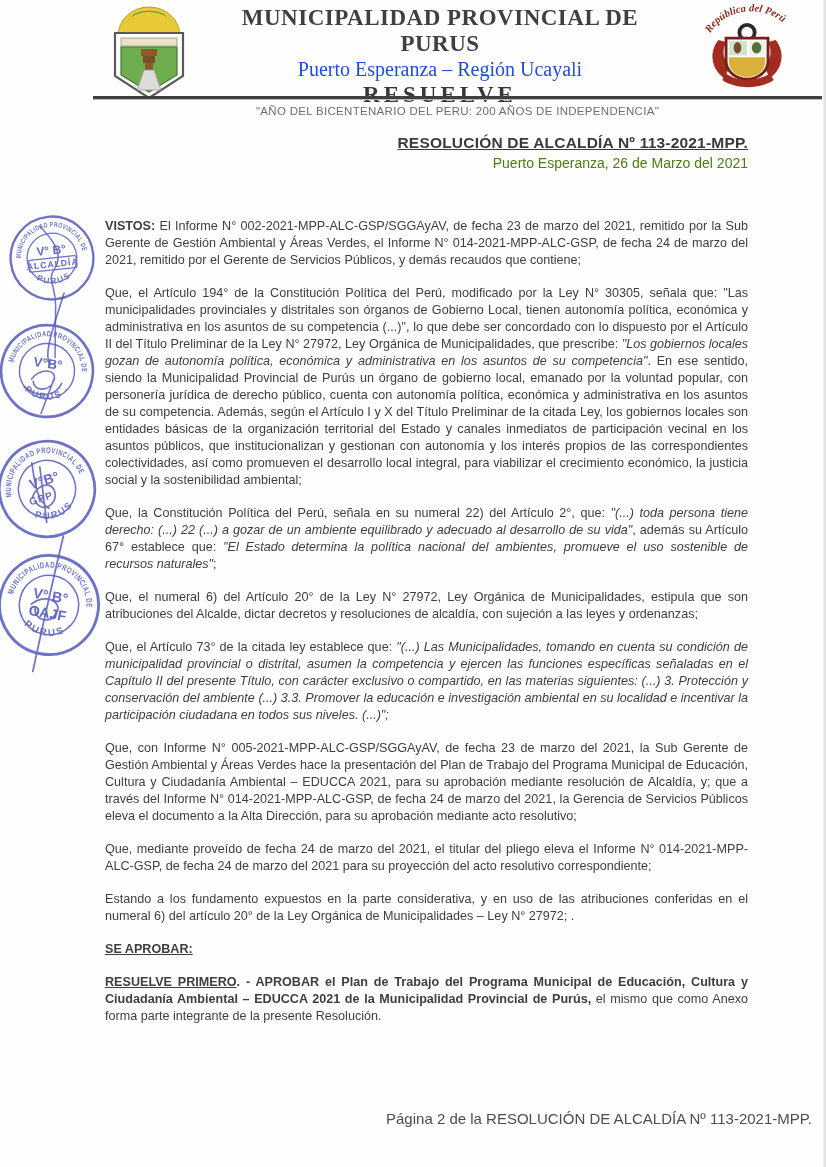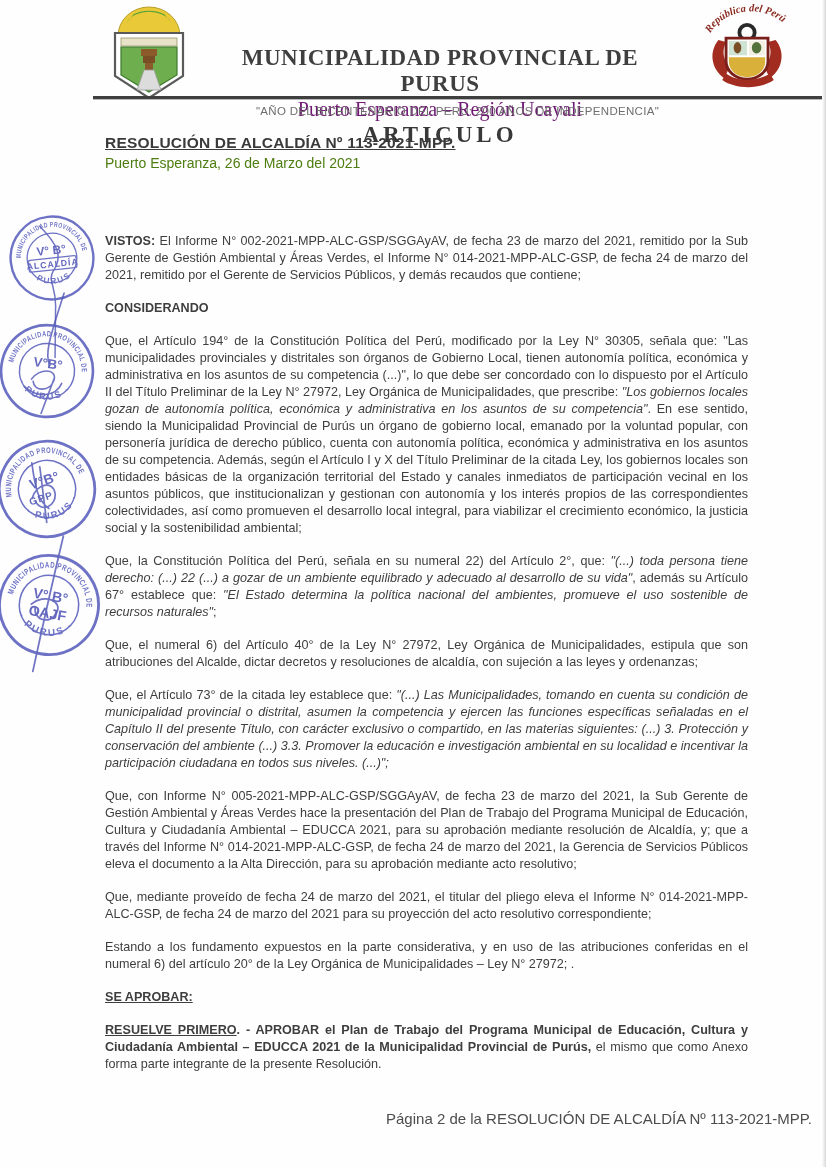--- a/index.html
+++ b/index.html
@@ -2,38 +2,38 @@
 <html><head>
 <meta charset="utf-8">
 <style>
   * { box-sizing: border-box; }
   html, body { margin: 0; padding: 0; }
   body { font-family: "Liberation Sans", sans-serif; background: #ffffff; }
   .page { position: relative; width: 826px; height: 1167px; background: #fefefe; overflow: hidden; color: #3e3e3e; }
 
   
   .hdr-center { position: absolute; left: 205px; top: 5px; width: 470px; text-align: center; }
-  .hdr-muni { font-family: "Liberation Serif", serif; font-weight: bold; font-size: 23px; letter-spacing: 0.5px; color: #3f3f3f; margin-top: 40px; }
-  .hdr-loc  { font-family: "Liberation Serif", serif; font-size: 20px; color: #701a75; margin-top: 1px; }
+  .hdr-muni { font-family: "Liberation Serif", serif; font-weight: bold; font-size: 23px; letter-spacing: 0.5px; color: #3f3f3f; }
+  .hdr-loc  { font-family: "Liberation Serif", serif; font-size: 20px; color: #1d4ed8; margin-top: 1px; }
   .hdr-office { font-family: "Liberation Serif", serif; font-weight: bold; font-size: 23px; letter-spacing: 4px; color: #383838; margin-top: 1px; }
   .hdr-email { font-size: 13px; color: #93a187; text-decoration: underline; margin-top: 2px; }
   .hdr-rule { position: absolute; left: 93px; top: 96px; width: 729px; height: 4px; background: #3f3f3f; border-bottom: 1px solid #b9b9b9; }
   .hdr-motto { position: absolute; left: 93px; top: 105px; width: 729px; text-align: center; font-size: 11.5px; color: #6e6e6e; letter-spacing: 0.3px; }
 
   .logo-left { position: absolute; left: 94px; top: 2px; width: 110px; height: 96px; }
   .arms-right { position: absolute; left: 686px; top: 0; width: 124px; height: 100px; }
 
   
-  .title-block { position: absolute; left: 105px; top: 134px; width: 643px; text-align: left; }
+  .title-block { position: absolute; left: 105px; top: 134px; width: 643px; text-align: right; }
   .title-res { font-size: 15.5px; font-weight: bold; color: #3a3a3a; text-decoration: underline; letter-spacing: 0.2px; }
   .title-date { font-size: 14px; color: #4d7c0f; margin-top: 3px; }
 
   
   .doc-body { position: absolute; left: 105px; top: 218px; width: 643px; }
-  .para { margin: 15px 0 16px; font-size: 12.6px; line-height: 17px; text-align: justify; color: #3e3e3e; }
+  .para { margin: 0 0 16px; font-size: 12.6px; line-height: 17px; text-align: justify; color: #3e3e3e; }
   .para .b { font-weight: bold; }
   .para .i { font-style: italic; }
   .para .u { text-decoration: underline; }
 
   
   .footer { position: absolute; right: 14px; top: 1110px; font-size: 15px; color: #4d4d4d; }
 
   
   .stamp { position: absolute; opacity: 0.88; }
   .stamp svg { overflow: visible; display: block; width: 100%; height: 100%; }
@@ -87,37 +87,36 @@
       <path d="M45,60 h38 v5 a19,16 0 0 1 -38,0 z" fill="#d9b13a"></path>
       <ellipse cx="54" cy="50" rx="4" ry="6" fill="#7a4e24"></ellipse>
       <ellipse cx="74" cy="50" rx="5" ry="6" fill="#53723b"></ellipse>
       <path d="M38,84 C52,94 78,94 92,84 L88,77 C74,86 54,86 42,77 Z" fill="#a32c20"></path>
     </svg>
   </div>
 
   <div class="hdr-center">
     <div class="hdr-muni">MUNICIPALIDAD PROVINCIAL DE PURUS</div>
     <div class="hdr-loc">Puerto Esperanza – Región Ucayali</div>
-    <div class="hdr-office">ARTICULO</div>
+    <div class="hdr-office">RESUELVE</div>
   </div>
 
   <div class="hdr-rule"></div>
   <div class="hdr-motto">"AÑO DEL BICENTENARIO DEL PERU: 200 AÑOS DE INDEPENDENCIA"</div>
 
   <div class="title-block">
     <div class="title-res">RESOLUCIÓN DE ALCALDÍA Nº 113-2021-MPP.</div>
     <div class="title-date">Puerto Esperanza, 26 de Marzo del 2021</div>
   </div>
 
   <div class="doc-body">
       <p class="para"><span class="b">VISTOS:</span><span> El Informe N° 002-2021-MPP-ALC-GSP/SGGAyAV, de fecha 23 de marzo del 2021, remitido por la Sub Gerente de Gestión Ambiental y Áreas Verdes, el Informe N° 014-2021-MPP-ALC-GSP, de fecha 24 de marzo del 2021, remitido por el Gerente de Servicios Públicos, y demás recaudos que contiene;</span></p>
-      <p class="para"><span class="b">CONSIDERANDO</span></p>
       <p class="para"><span>Que, el Artículo 194° de la Constitución Política del Perú, modificado por la Ley N° 30305, señala que: "Las municipalidades provinciales y distritales son órganos de Gobierno Local, tienen autonomía política, económica y administrativa en los asuntos de su competencia (...)", lo que debe ser concordado con lo dispuesto por el Artículo II del Título Preliminar de la Ley N° 27972, Ley Orgánica de Municipalidades, que prescribe: </span><span class="i">"Los gobiernos locales gozan de autonomía política, económica y administrativa en los asuntos de su competencia"</span><span>. En ese sentido, siendo la Municipalidad Provincial de Purús un órgano de gobierno local, emanado por la voluntad popular, con personería jurídica de derecho público, cuenta con autonomía política, económica y administrativa en los asuntos de su competencia. Además, según el Artículo I y X del Título Preliminar de la citada Ley, los gobiernos locales son entidades  básicas de la organización territorial del Estado y canales inmediatos de participación vecinal en los asuntos públicos, que institucionalizan y gestionan con autonomía y los interés propios de las correspondientes colectividades, así como promueven el desarrollo local integral, para viabilizar el crecimiento económico, la justicia social y la sostenibilidad ambiental;</span></p>
       <p class="para"><span>Que, la Constitución Política del Perú, señala en su numeral 22) del Artículo 2°, que: </span><span class="i">"(...) toda persona tiene derecho: (...) 22 (...) a gozar de un ambiente equilibrado y adecuado al desarrollo de su vida"</span><span>, además su Artículo 67° establece que: </span><span class="i">"El Estado determina la política nacional del ambientes, promueve el uso sostenible de recursos naturales"</span><span>;</span></p>
-      <p class="para"><span>Que, el numeral 6) del Artículo 40° de la Ley N° 27972, Ley Orgánica de Municipalidades, estipula que son atribuciones del Alcalde, dictar decretos y resoluciones de alcaldía, con sujeción a las leyes y ordenanzas;</span></p>
+      <p class="para"><span>Que, el numeral 6) del Artículo 20° de la Ley N° 27972, Ley Orgánica de Municipalidades, estipula que son atribuciones del Alcalde, dictar decretos y resoluciones de alcaldía, con sujeción a las leyes y ordenanzas;</span></p>
       <p class="para"><span>Que, el Artículo 73° de la citada ley establece que: </span><span class="i">"(...) Las Municipalidades, tomando en cuenta su condición de municipalidad provincial o distrital, asumen la competencia y ejercen las funciones específicas señaladas en el Capítulo II  del presente Título, con carácter exclusivo o compartido, en las materias siguientes: (...) 3. Protección y conservación del ambiente (...) 3.3. Promover la educación e investigación ambiental en su localidad e incentivar la participación ciudadana en todos sus niveles. (...)";</span></p>
       <p class="para"><span>Que, con Informe N° 005-2021-MPP-ALC-GSP/SGGAyAV, de fecha 23 de marzo del 2021, la Sub Gerente de Gestión Ambiental y Áreas Verdes hace la presentación del Plan de Trabajo del Programa Municipal de Educación, Cultura y Ciudadanía Ambiental – EDUCCA 2021, para su aprobación mediante resolución de Alcaldía, y; que a través del Informe N° 014-2021-MPP-ALC-GSP, de fecha 24 de marzo del 2021, la Gerencia de Servicios Públicos eleva el documento a la Alta Dirección, para su aprobación mediante acto resolutivo;</span></p>
       <p class="para"><span>Que, mediante proveído de fecha 24 de marzo del 2021, el titular del pliego  eleva el Informe N° 014-2021-MPP-ALC-GSP, de fecha 24 de marzo del 2021 para su proyección del acto resolutivo correspondiente;</span></p>
       <p class="para"><span>Estando a los fundamento expuestos en la parte considerativa, y en uso de las atribuciones conferidas en el numeral 6) del artículo 20° de la Ley Orgánica de Municipalidades – Ley N° 27972;  .</span></p>
       <p class="para"><span class="b u">SE APROBAR:</span></p>
       <p class="para"><span class="b u">RESUELVE PRIMERO</span><span class="b">. - </span><span class="b">APROBAR el Plan de Trabajo del Programa Municipal de Educación, Cultura y Ciudadanía Ambiental – EDUCCA 2021 de la Municipalidad Provincial de Purús,</span><span> el mismo que como Anexo forma parte integrante de la presente Resolución.</span></p>
     </div>
 
   <div class="stamp stamp-1">
     <svg viewBox="0 0 100 100">

